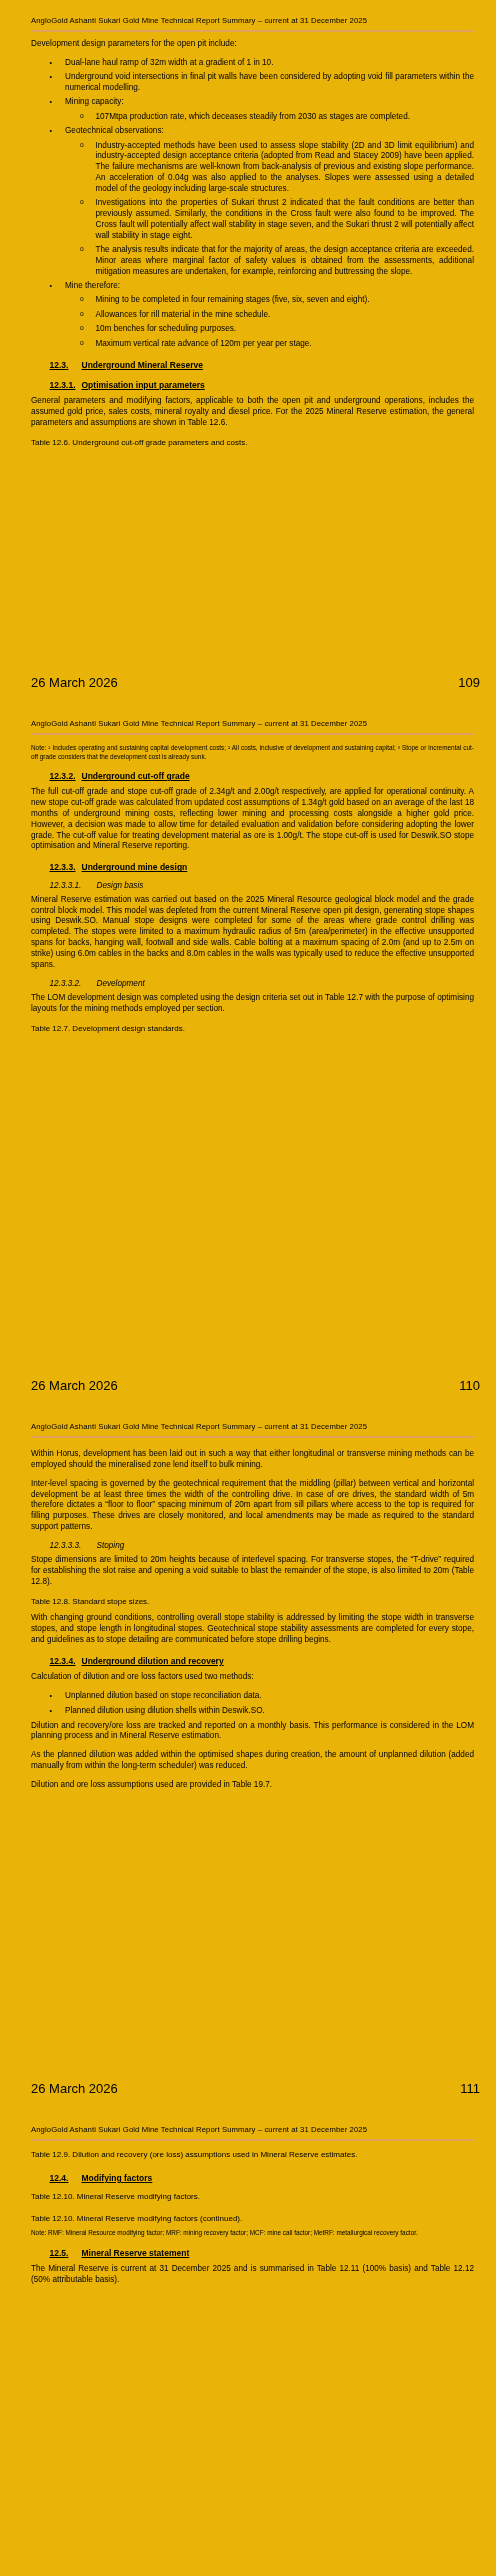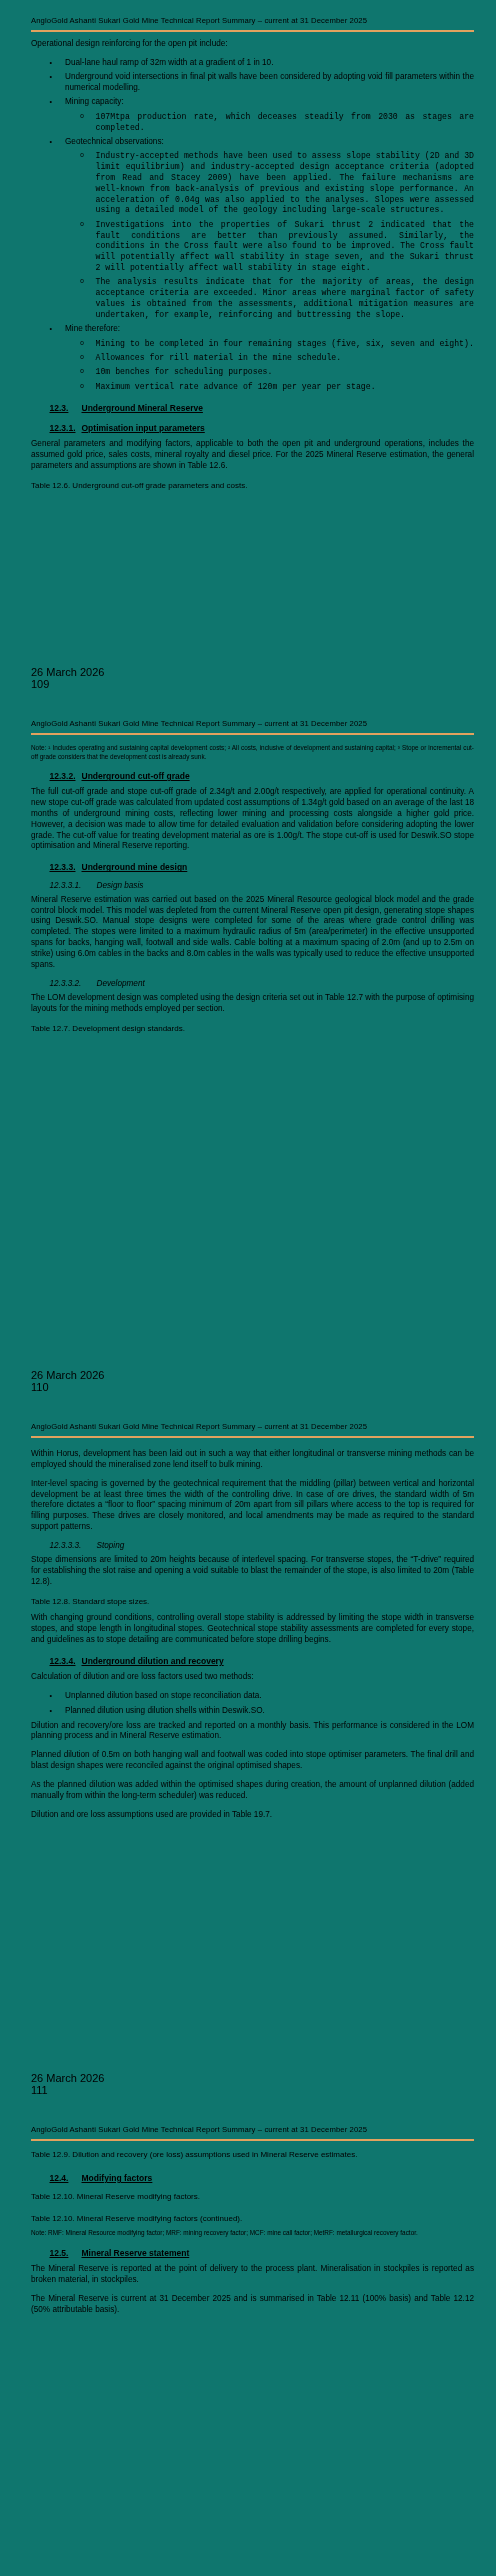--- a/index.html
+++ b/index.html
@@ -1,47 +1,47 @@
 <!DOCTYPE html>
 <html style="font-size:8.2px"><head>
 <meta charset="utf-8">
 <style>
   html,body{margin:0;padding:0;background:#ffffff;}
   body{font-family:"Liberation Sans","DejaVu Sans",sans-serif;color:#000;width:497px;}
-  .page{position:relative;width:497px;height:703px;background:#0f766e;overflow:hidden;}
+  .page{position:relative;width:497px;height:703px;background:#eab308;overflow:hidden;}
   .content{padding:15.5px 23px 0 31px;}
   .pg-header{font-size:7.7px;letter-spacing:0.1px;}
   .rule{height:1.5px;background:#E2A25E;margin:5.7px 0 7.2px 0;}
   .para{font-size:8.2px;line-height:10.8px;text-align:justify;margin:4.1px 0 8.2px 0;}
   .caption{font-size:8px;margin:9.3px 0 3.6px 0;}
   .note{font-size:6.4px;line-height:8.2px;text-align:justify;margin:2.6px 0 0 0;}
   .h2{display:flex;font-weight:bold;font-size:8.5px;margin:10.3px 0 6.2px 18.5px;}
   .h2 .hnum{flex:0 0 32px;text-decoration:underline;}
   .h2 .htitle{text-decoration:underline;text-align:center;}
   .h3i{display:flex;font-style:italic;font-size:8.2px;margin:8.2px 0 5.2px 18.5px;align-items:flex-end;}
   .h3i .hnum{flex:0 0 47px;}
   .blist{margin:2.1px 0 1px 0;}
   .b-item{display:flex;margin:3.6px 0;}
   .b-item.lvl1{margin-left:18.5px;}
-  .b-item.lvl2{margin-left:49px;font-family:Liberation Mono, monospace;}
+  .b-item.lvl2{margin-left:49px;}
   .b-marker{flex:0 0 15.5px;font-size:7.2px;}
   .lvl2 .b-marker{font-size:6.7px;}
   .b-text{flex:1;font-size:8.2px;line-height:10.8px;text-align:justify;}
   .tablewrap{margin:1px 0 2.1px 0;}
   table.doc-table{width:100%;border-collapse:collapse;table-layout:fixed;}
-  .footer{position:absolute;left:31px;right:17px;bottom:13.4px;display:flex;justify-content:space-between;font-size:11px;flex-direction:column;}
+  .footer{position:absolute;left:31px;right:17px;bottom:13.4px;display:flex;justify-content:space-between;font-size:13px;}
 </style>
 </head>
 <body>
 
 <div class="page">
   <div class="content">
     <div class="pg-header">AngloGold Ashanti Sukari Gold Mine Technical Report Summary – current at 31 December 2025</div>
     <div class="rule" style="background: rgb(226, 162, 94);"></div>
-    <p class="para">Operational design reinforcing for the open pit include:</p>
+    <p class="para">Development design parameters for the open pit include:</p>
     <div class="blist">
         <div class="b-item lvl1">
           <span class="b-marker">•</span>
           <span class="b-text">Dual-lane haul ramp of 32m width at a gradient of 1 in 10.</span>
         </div>
         <div class="b-item lvl1">
           <span class="b-marker">•</span>
           <span class="b-text">Underground void intersections in final pit walls have been considered by adopting void fill parameters within the numerical modelling.</span>
         </div>
         <div class="b-item lvl1">
@@ -273,21 +273,20 @@
         <div class="b-item lvl1">
           <span class="b-marker">•</span>
           <span class="b-text">Unplanned dilution based on stope reconciliation data.</span>
         </div>
         <div class="b-item lvl1">
           <span class="b-marker">•</span>
           <span class="b-text">Planned dilution using dilution shells within Deswik.SO.</span>
         </div>
       </div>
     <p class="para">Dilution and recovery/ore loss are tracked and reported on a monthly basis. This performance is considered in the LOM planning process and in Mineral Reserve estimation.</p>
-    <p class="para">Planned dilution of 0.5m on both hanging wall and footwall was coded into stope optimiser parameters. The final drill and blast design shapes were reconciled against the original optimised shapes.</p>
     <p class="para">As the planned dilution was added within the optimised shapes during creation, the amount of unplanned dilution (added manually from within the long-term scheduler) was reduced.</p>
     <p class="para">Dilution and ore loss assumptions used are provided in Table 19.7.</p>
   </div>
   <div class="footer">
     <span>26 March 2026</span>
     <span>111</span>
   </div>
 </div>
 
 <div class="page">
@@ -373,18 +372,17 @@
             <tr></tr>
             <tr></tr>
           </tbody>
         </table>
       </div>
     <p class="note">Note: RMF: Mineral Resource modifying factor; MRF: mining recovery factor; MCF: mine call factor; MetRF: metallurgical recovery factor.</p>
     <div class="h2">
       <span class="hnum">12.5.</span>
       <span class="htitle">Mineral Reserve statement</span>
     </div>
-    <p class="para">The Mineral Reserve is reported at the point of delivery to the process plant. Mineralisation in stockpiles is reported as broken material, in stockpiles.</p>
     <p class="para">The Mineral Reserve is current at 31 December 2025 and is summarised in Table 12.11 (100% basis) and Table 12.12 (50% attributable basis).</p>
   </div>
 
 </div>
 
 
 </body></html>

